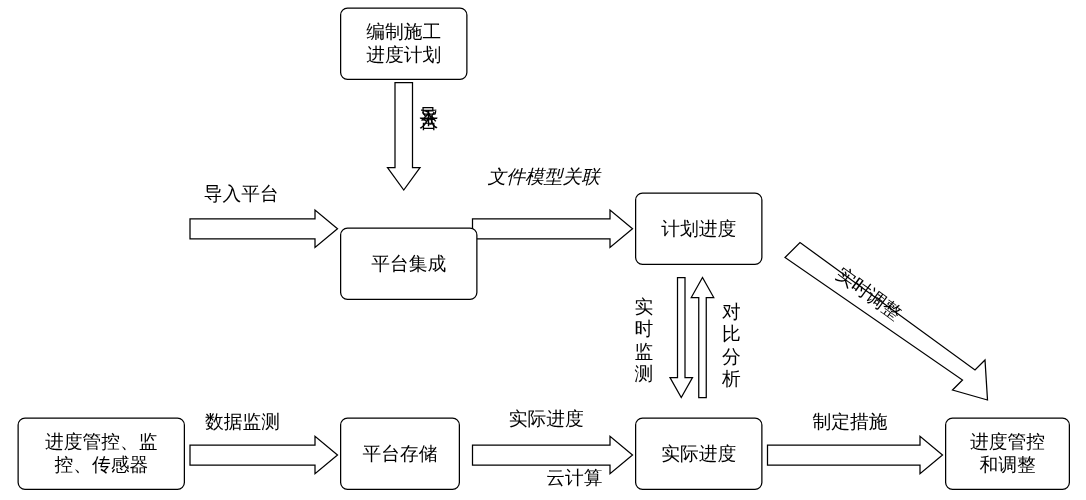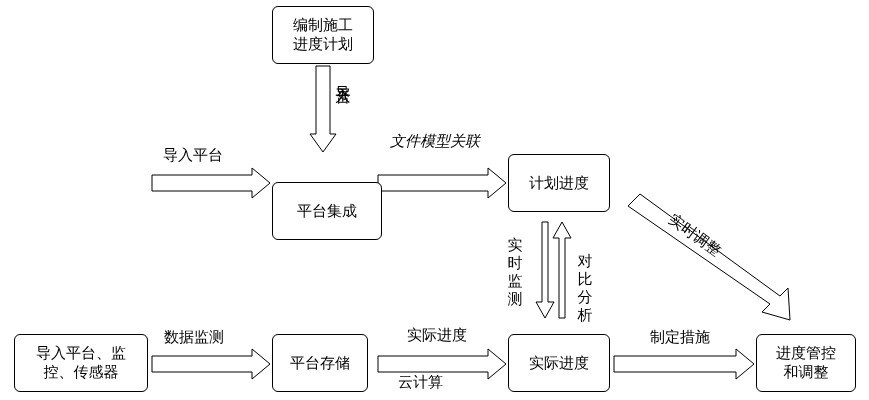--- a/index.html
+++ b/index.html
@@ -85,33 +85,33 @@
 
     <polygon class="outline" points="614,356 736,356 736,349 754,364 736,379 736,372 614,372"></polygon>
 
     <polygon class="outline" points="628,206 640,194 780,296 788,288 790,320 762,312 770,304"></polygon>
   </svg>
 
   <div class="node" style="left:272px; top:6px; width:102px; height:58px;">编制施工
 进度计划</div>
   <div class="node" style="left:272px; top:154px; width:110px; height:58px;margin-top:28px;">平台集成</div>
   <div class="node" style="left:508px; top:154px; width:102px; height:58px;">计划进度</div>
-  <div class="node" style="left:14px; top:334px; width:134px; height:58px;">导入平台、监
+  <div class="node" style="left:14px; top:334px; width:134px; height:58px;">进度管控、监
 控、传感器</div>
   <div class="node" style="left:272px; top:334px; width:96px; height:58px;">平台存储</div>
   <div class="node" style="left:508px; top:334px; width:102px; height:58px;">实际进度</div>
   <div class="node" style="left:756px; top:334px; width:100px; height:58px;">进度管控
 和调整</div>
 
   <div class="label vert" style="left:334px; top:74px;">导入平台</div>
   <div class="label" style="left:163px; top:146px;">导入平台</div>
   <div class="label" style="left:390px; top:132px;font-style:italic;">文件模型关联</div>
   <div class="label" style="left:504px; top:236px; width:22px;">实时
 监测</div>
-  <div class="label" style="left:574px; top:252px; width:22px;">对比
+  <div class="label" style="left:574px; top:240px; width:22px;">对比
 分析</div>
   <div class="label rot" style="left:676px; top:210px; transform: rotate(36deg);">实时调整</div>
   <div class="label" style="left:164px; top:328px;">数据监测</div>
   <div class="label" style="left:407px; top:326px;">实际进度</div>
-  <div class="label" style="left:398px; top:373px;">云计算</div>
+  <div class="label" style="left:437px; top:373px;">云计算</div>
   <div class="label" style="left:650px; top:328px;">制定措施</div>
 
 </div>
 
 </body></html>

